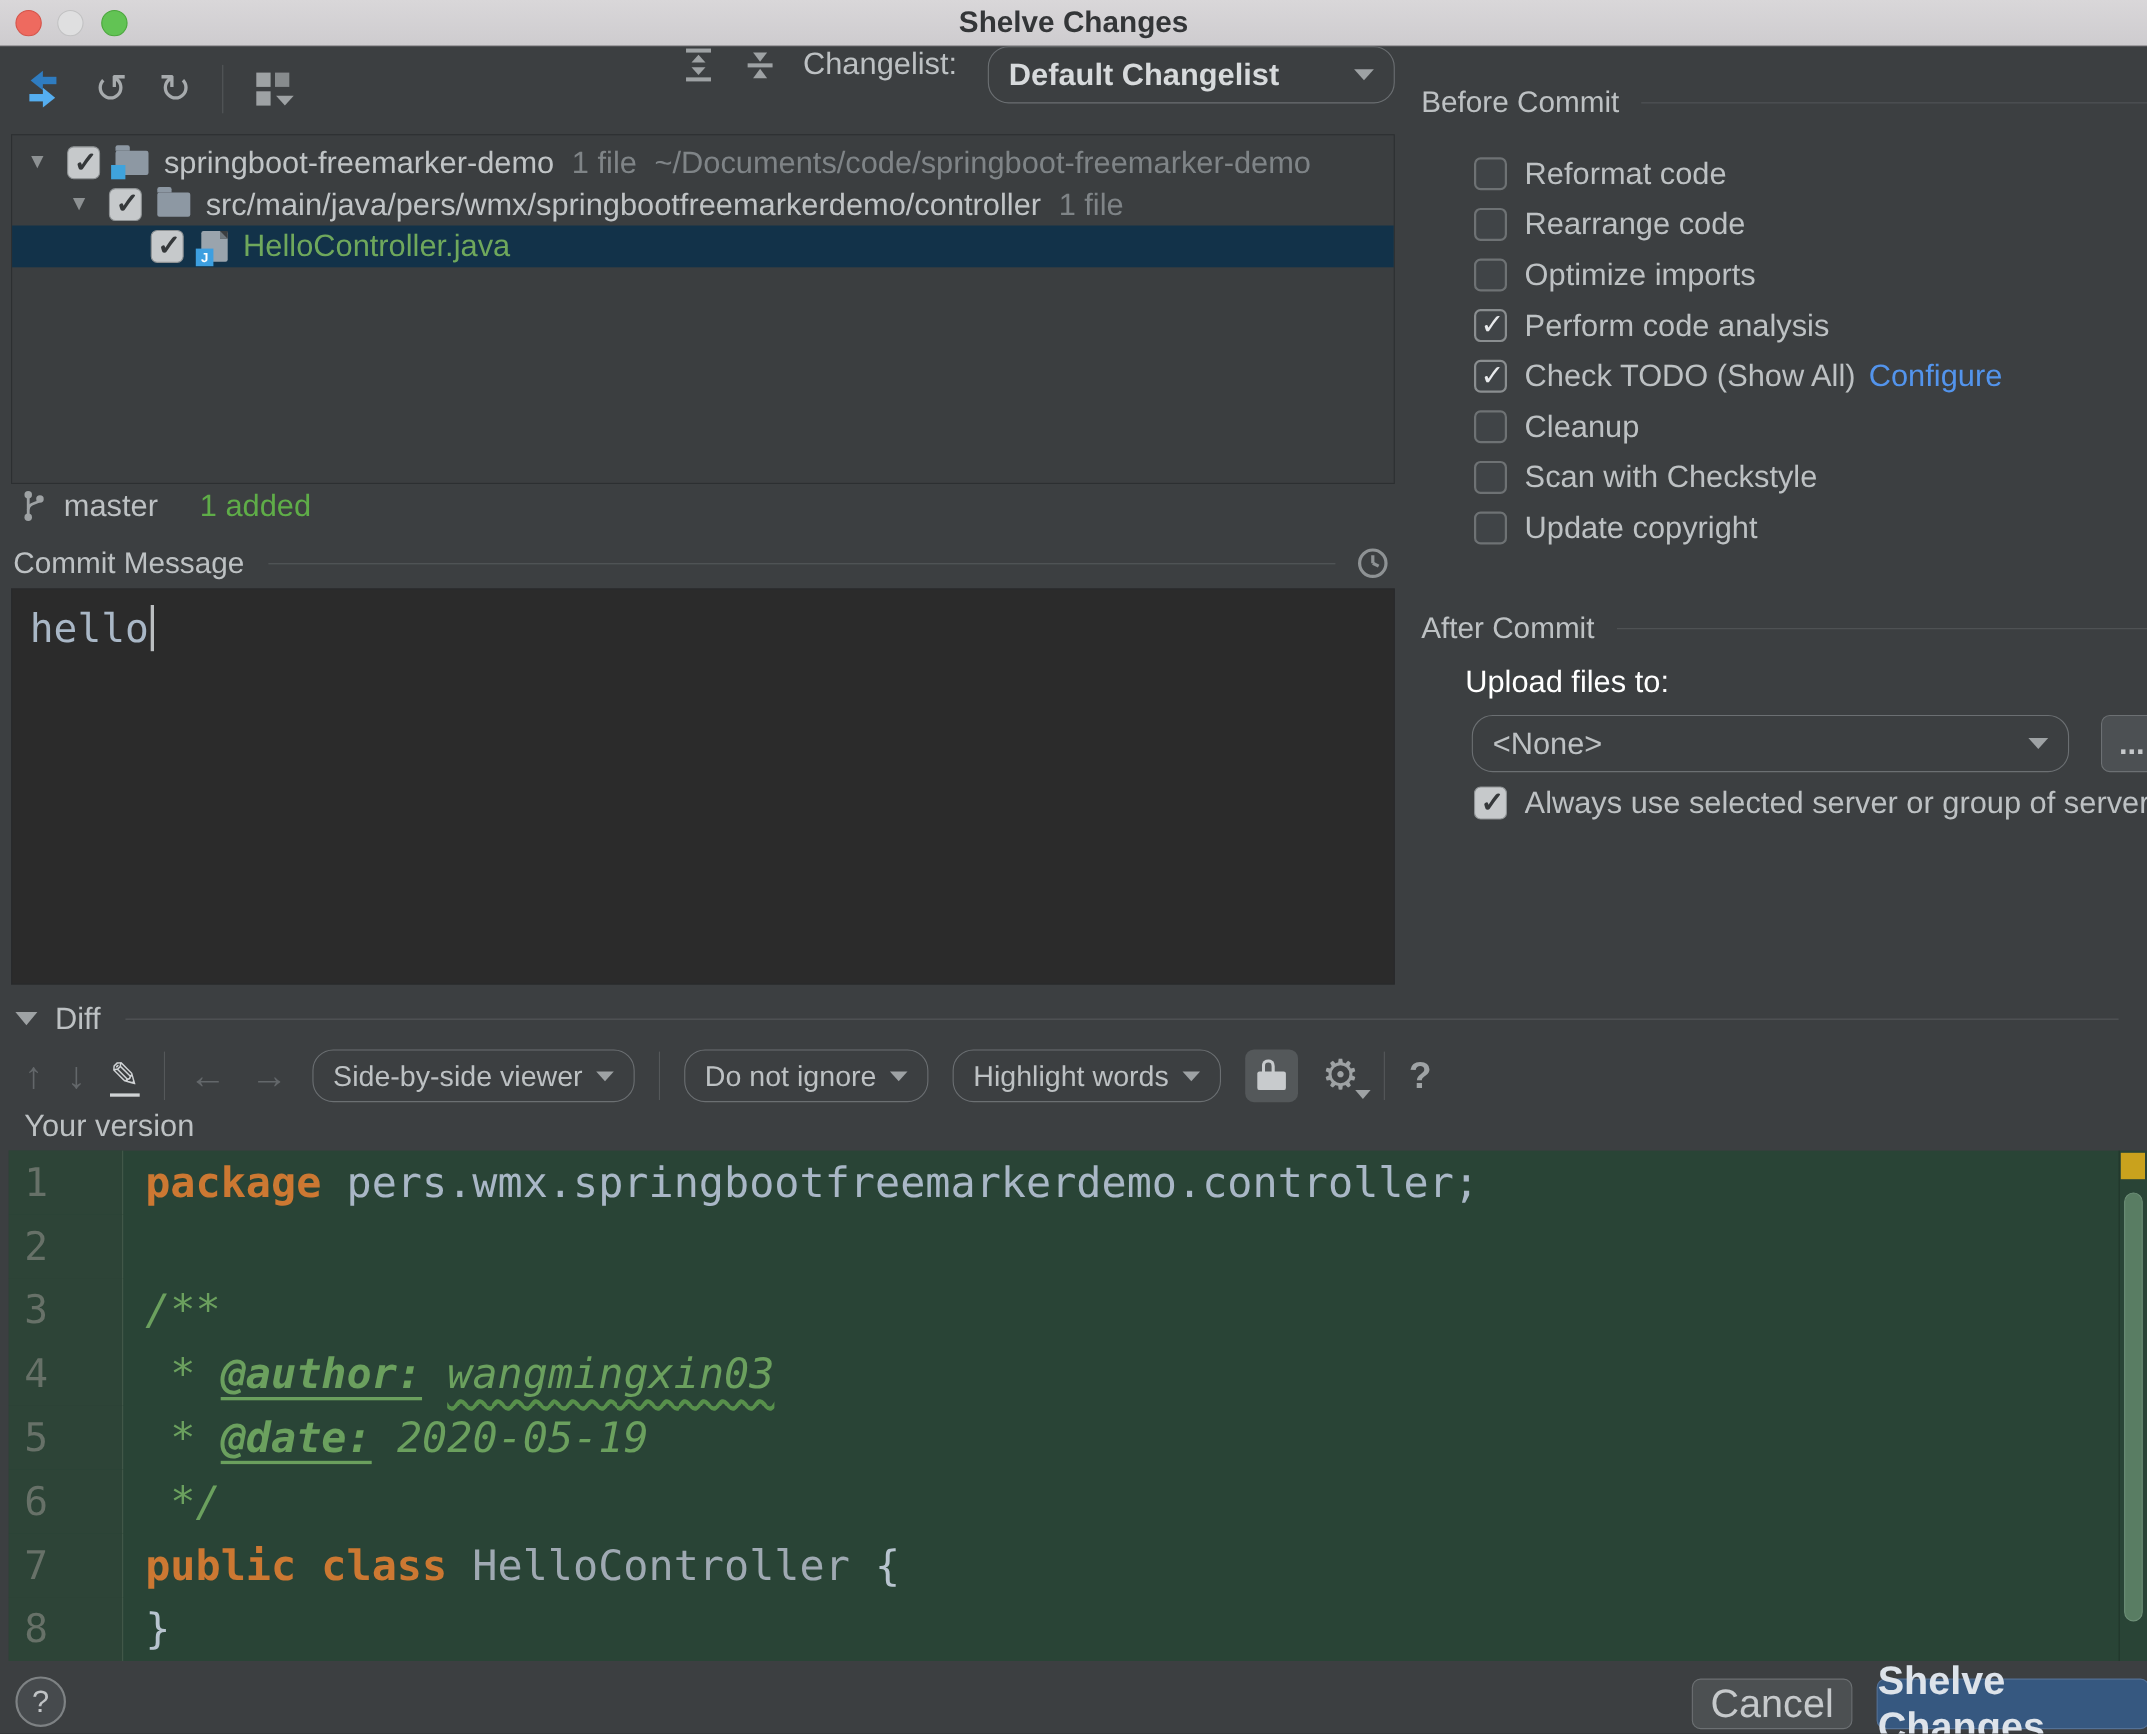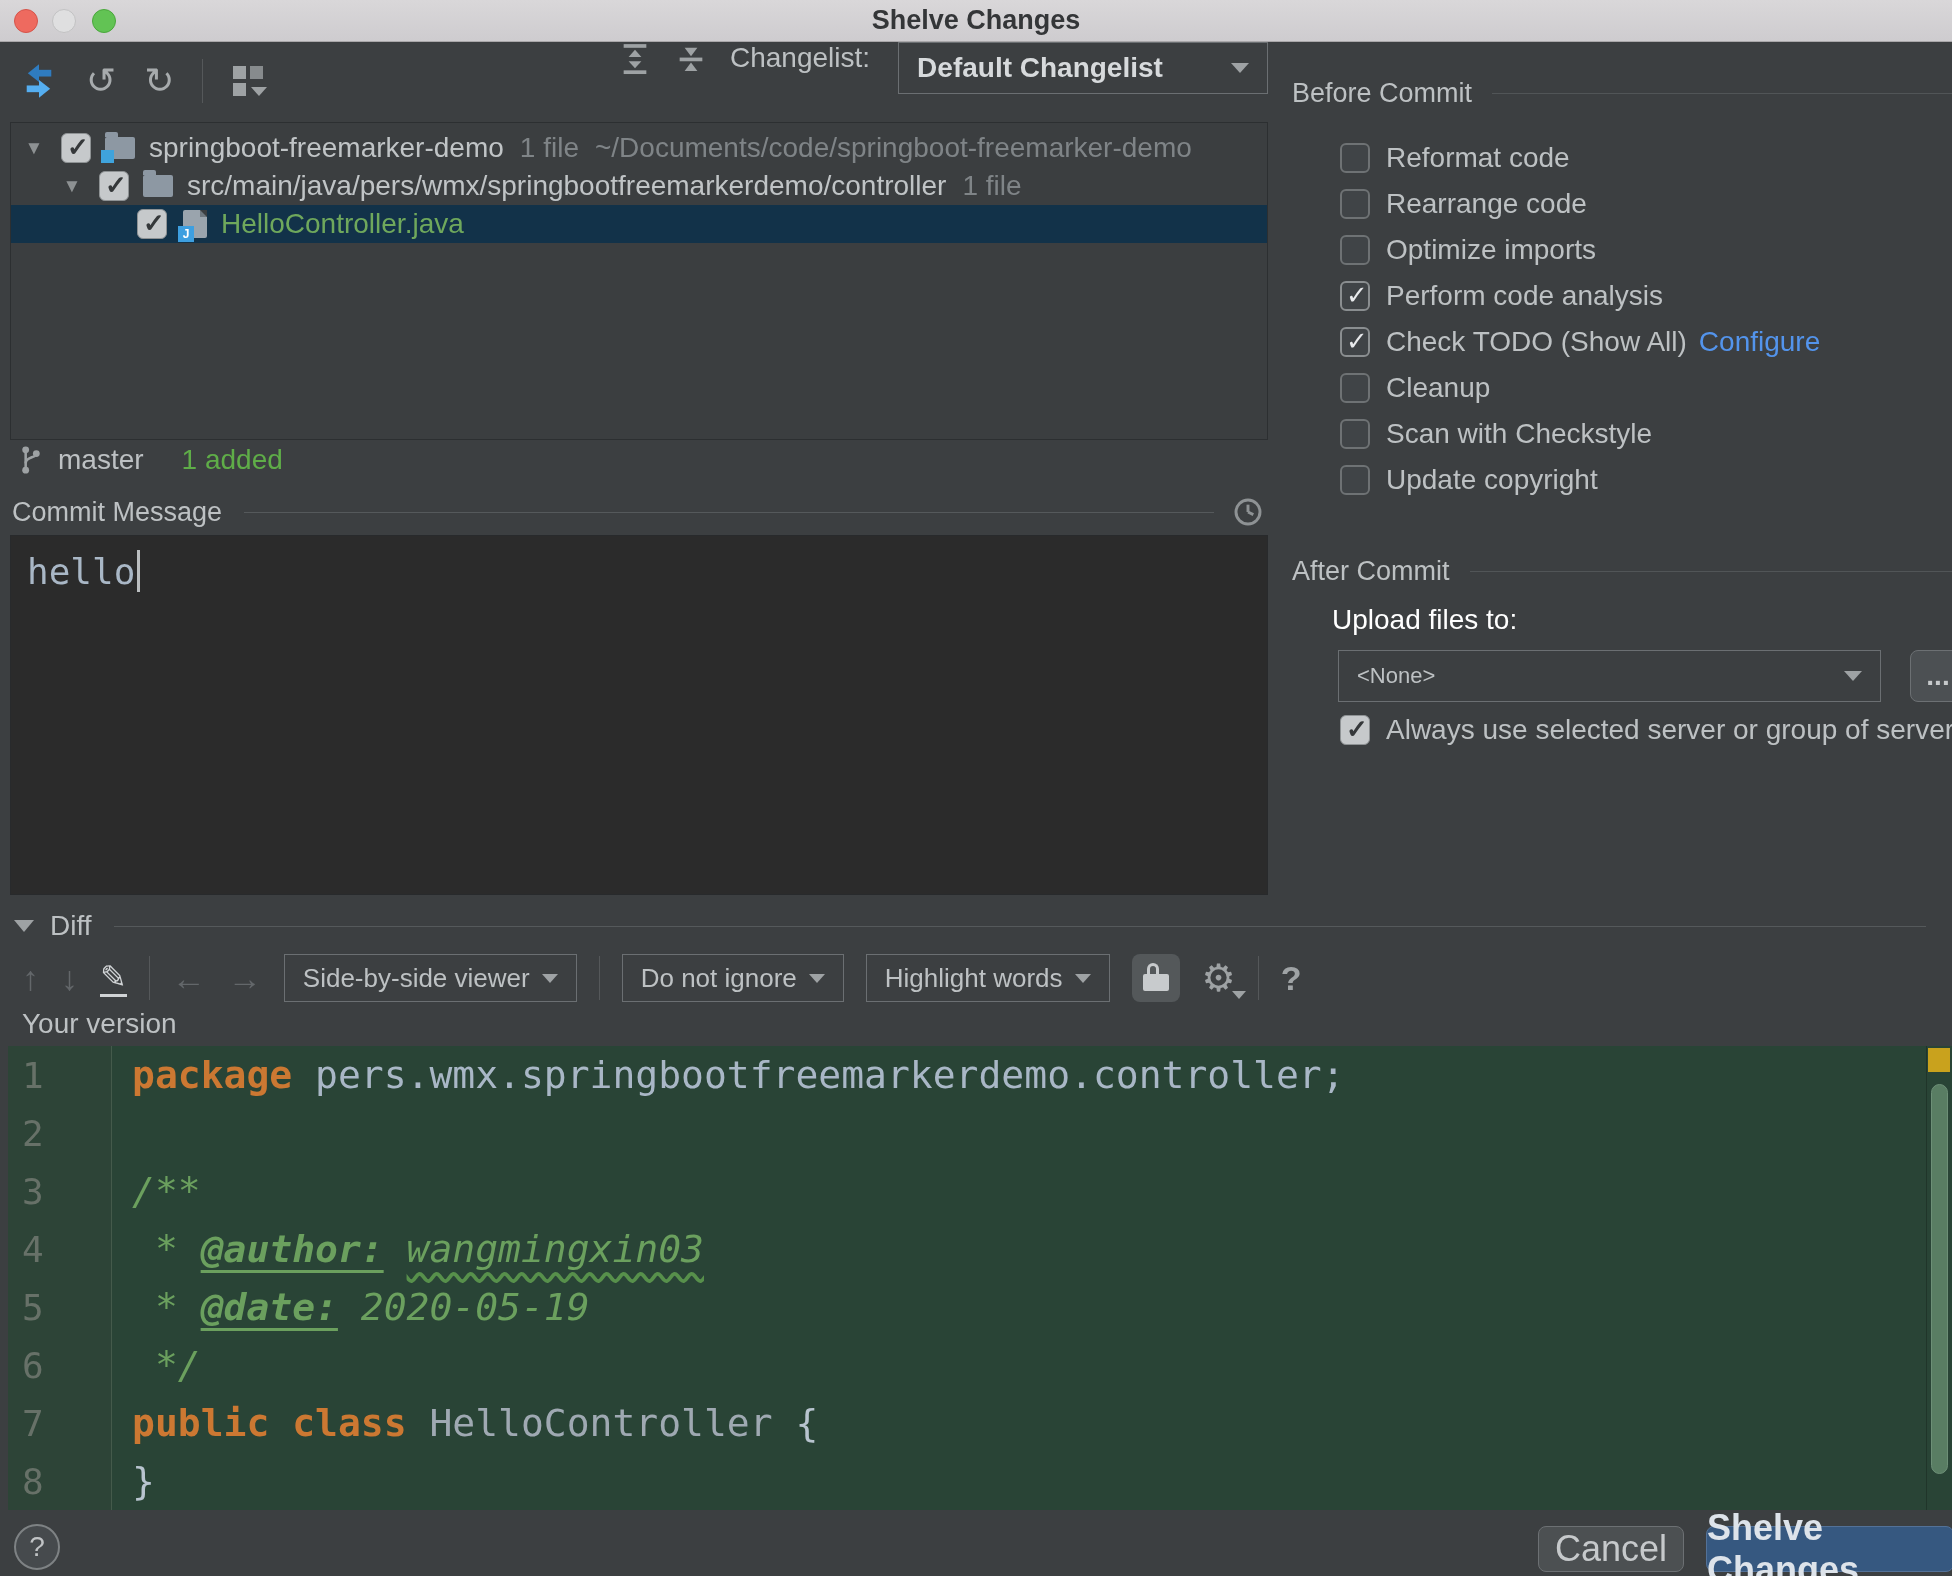--- a/index.html
+++ b/index.html
@@ -23,21 +23,21 @@
   .vsep{ width:1px; height:44px; background:#55585a; }
   .gb{ position:relative; width:36px; height:36px; }
   .gb i{ position:absolute; width:13px; height:13px; background:#9ea2a4; }
   .gb i:nth-child(1){ left:2px; top:3px; }
   .gb i:nth-child(2){ left:19px; top:3px; background:#878b8d; }
   .gb i:nth-child(3){ left:2px; top:20px; }
   .gb .gb-ar{ position:absolute; left:20px; top:24px; width:0; height:0;
     border-left:8px solid transparent; border-right:8px solid transparent; border-top:9px solid #9ea2a4; }
   .toolbar-right{ position:absolute; top:42px; left:618px; height:78px; display:flex; align-items:flex-start; gap:22px; }
   .lbl{ font-size:28px; color:#bdc1c3; }
-  .dd{ height:52px; border:1px solid #6b6f72; border-radius:0; display:flex; align-items:center;
+  .dd{ height:52px; border:1px solid #6b6f72; border-radius:19px; display:flex; align-items:center;
     padding:0 18px; gap:16px; color:#bdc1c3; }
   .dd .dd-arrow{ width:0; height:0; border-left:9px solid transparent; border-right:9px solid transparent;
     border-top:10px solid #9ea2a4; margin-left:auto; }
   .dd-changelist{ width:370px; margin-left:6px; }
   .dd-changelist .dd-text{ font-weight:700; font-size:28px; color:#d7dadc; }
 
   
   .tree{ position:absolute; top:122px; left:10px; width:1258px; height:318px;
     background:#3b3e40; border:1px solid #2c2f31; padding-top:6px; }
   .trow{ position:relative; height:38px; display:flex; align-items:center; white-space:nowrap; overflow:hidden; }
@@ -77,21 +77,21 @@
   
   .rpanel{ position:absolute; left:1290px; top:42px; width:662px; height:900px; }
   .sec-head{ position:absolute; left:2px; display:flex; align-items:center; width:660px; }
   .sec-title{ font-size:27px; color:#bdc1c3; flex:none; }
   .sec-line{ flex:1; height:1px; background:#515557; margin-left:20px; }
   .opts{ position:absolute; left:50px; top:93px; }
   .opt{ height:46px; display:flex; align-items:center; }
   .opt-label{ font-size:28px; color:#bdc1c3; margin-left:16px; white-space:nowrap; }
   .opt-link{ font-size:28px; color:#5394ec; margin-left:12px; white-space:nowrap; }
   .upload-label{ position:absolute; left:42px; top:562px; font-size:28px; color:#ffffff; }
-  .dd-server{ position:absolute; left:48px; top:608px; width:543px; font-size:22px; }
+  .dd-server{ position:absolute; left:48px; top:608px; width:543px; font-size:28px; }
   .browse{ position:absolute; left:620px; top:608px; width:56px; height:52px; background:#4c5053;
     border:1px solid #6c7073; border-radius:8px; color:#c6c9cb; font-size:28px; font-weight:700;
     display:flex; align-items:center; justify-content:center; }
   .always{ position:absolute; left:50px; top:672px; display:flex; align-items:center; width:620px; }
   .always .opt-label{ overflow:hidden; }
 
   
   .diff-head{ position:absolute; top:910px; left:14px; width:1930px; display:flex; align-items:center; }
   .caret-down{ width:0; height:0; border-left:10px solid transparent; border-right:10px solid transparent;
     border-top:12px solid #9ea2a4; margin-right:16px; }

